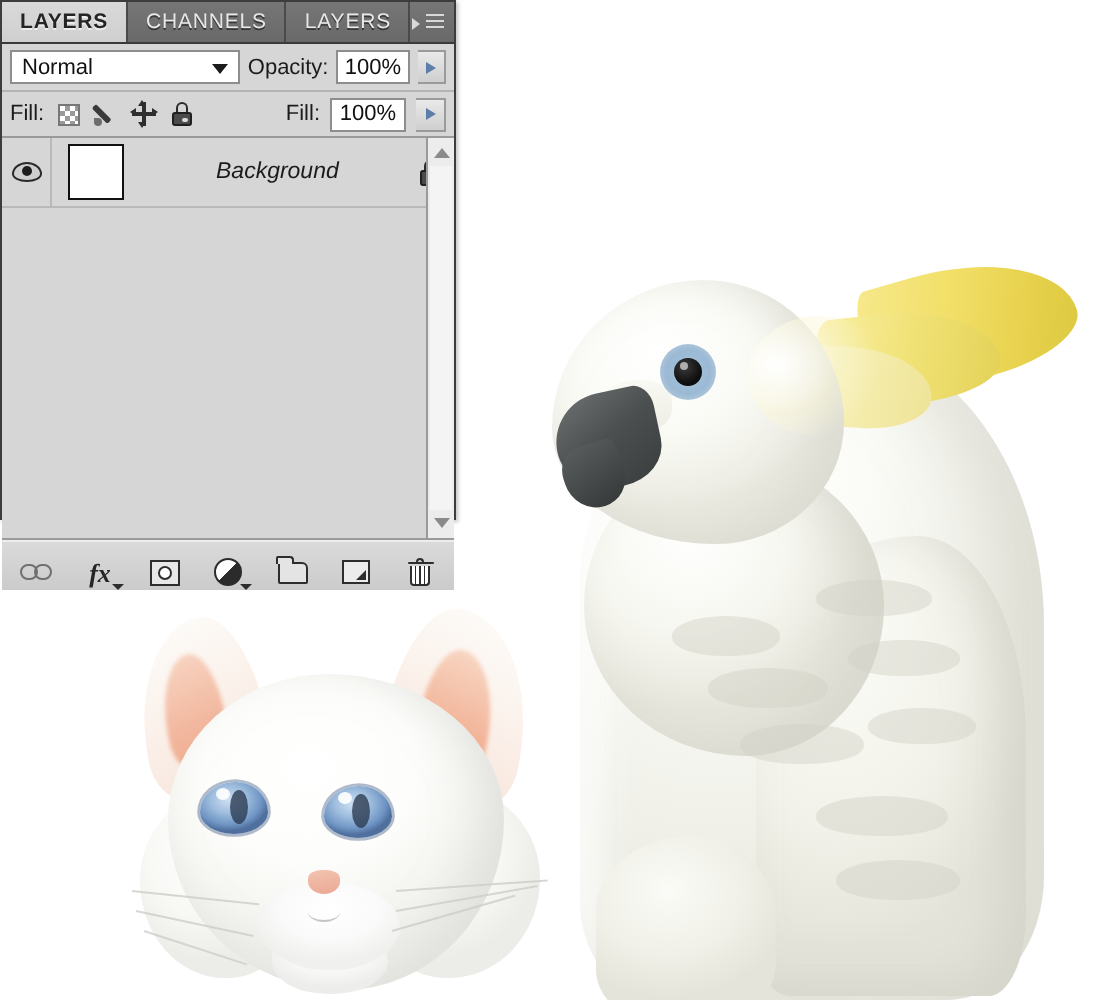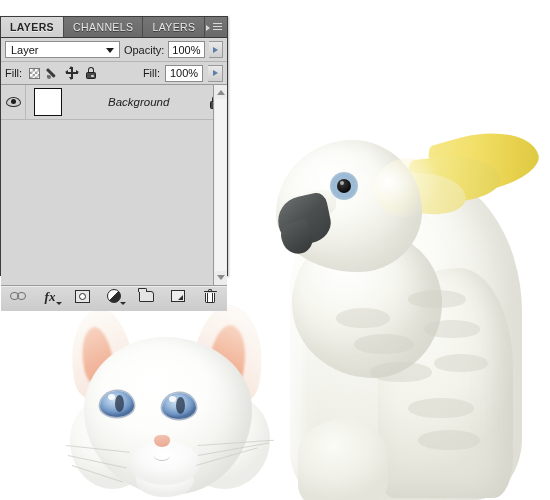--- a/index.html
+++ b/index.html
@@ -174,21 +174,21 @@
   }
   .kt-chin{
     position:absolute;left:78px;top:158px;width:58px;height:34px;
     background:radial-gradient(ellipse 60% 60% at 50% 30%, #ffffff 0%, #f6f6f4 70%, #ededeb 100%);
     border-radius:46% 54% 50% 50%;
   }
   .whisker{position:absolute;height:1px;background:rgba(205,205,200,.8);transform-origin:left center;}
 
   
   #layers-panel{
-    position:absolute;left:0px;top:16px;width:228px;height:260px;
+    position:absolute;left:0px;top:0px;width:228px;height:260px;
     background:#7dd3fc;
     border:1px solid #3c3c3c;
     box-sizing:border-box;
     box-shadow:1px 1px 2px rgba(0,0,0,.25);
     font-size:11px;color:#1b1b1b;
     user-select:none;
   }
 
   
   .tab-strip{
@@ -357,21 +357,21 @@
   }
   .vscroll .arrow.up{top:1px;}
   .vscroll .arrow.down{bottom:1px;}
   .vscroll .arrow .t{width:0;height:0;}
   .vscroll .arrow.up .t{border-left:4.5px solid transparent;border-right:4.5px solid transparent;border-bottom:5px solid #8a8a8a;}
   .vscroll .arrow.down .t{border-left:4.5px solid transparent;border-right:4.5px solid transparent;border-top:5px solid #8a8a8a;}
   .vscroll .track{position:absolute;left:1px;right:1px;top:14px;bottom:14px;background:#f4f4f4;}
 
   
   .panel-footer{
-    height:24px;display:flex;align-items:flex-start;justify-content:center;gap:14px;
+    height:24px;display:flex;align-items:flex-end;justify-content:center;gap:14px;
     background:linear-gradient(180deg,#dadada 0%,#cbcbcb 100%);
     border-top:1px solid #ededed;
   }
   .fbtn{width:18px;height:18px;display:flex;align-items:center;justify-content:center;position:relative;}
   .ic-link{width:16px;height:8px;position:relative;}
   .ic-link i{
     position:absolute;top:0;width:9px;height:8px;box-sizing:border-box;
     border:1.5px solid #6f6f6f;border-radius:4px;
   }
   .ic-link i:nth-child(1){left:0;}
@@ -511,21 +511,21 @@
         <span class="tri"></span>
           <i></i>
           <i></i>
           <i></i>
       </span>
     </div>
   </div>
 
   <div class="opts-row">
     <div class="blend-select">
-      <span>Layer</span>
+      <span>Normal</span>
       <span class="caret"></span>
     </div>
     <span class="lbl">Opacity:</span>
     <div class="numfield">
       <span>100%</span>
     </div>
     <div class="spin">
         <span class="t"></span>
       </div>
   </div>

